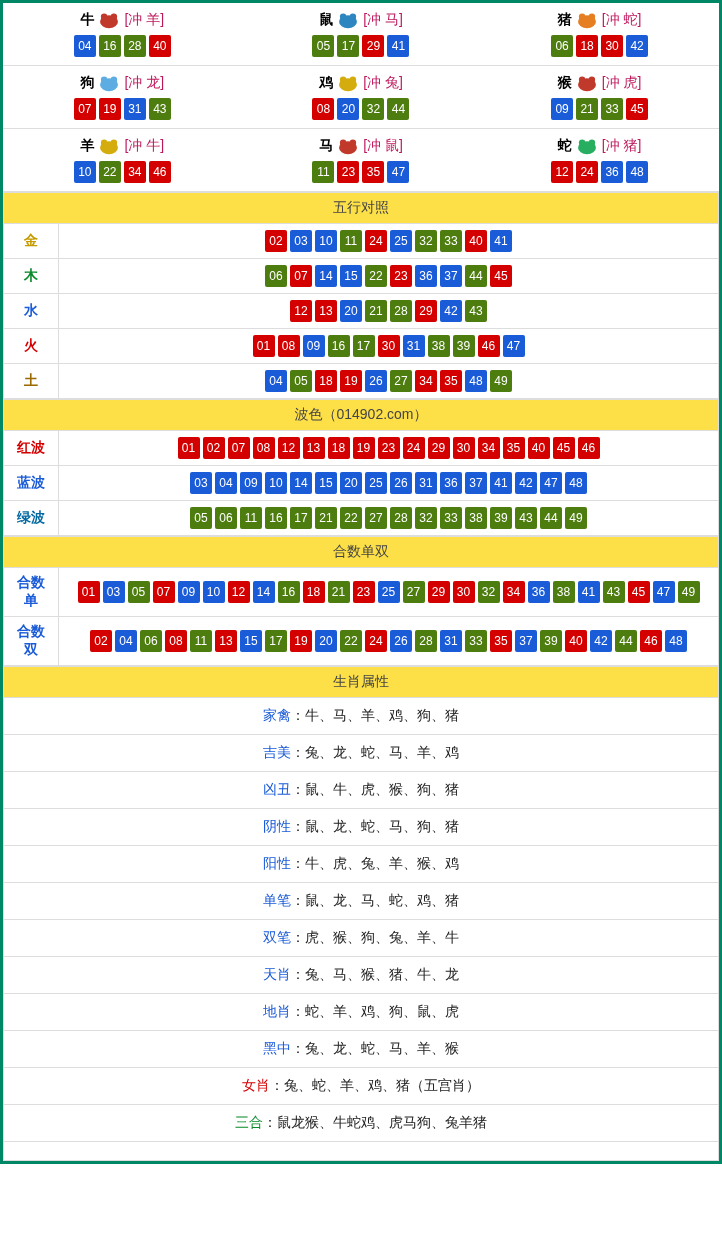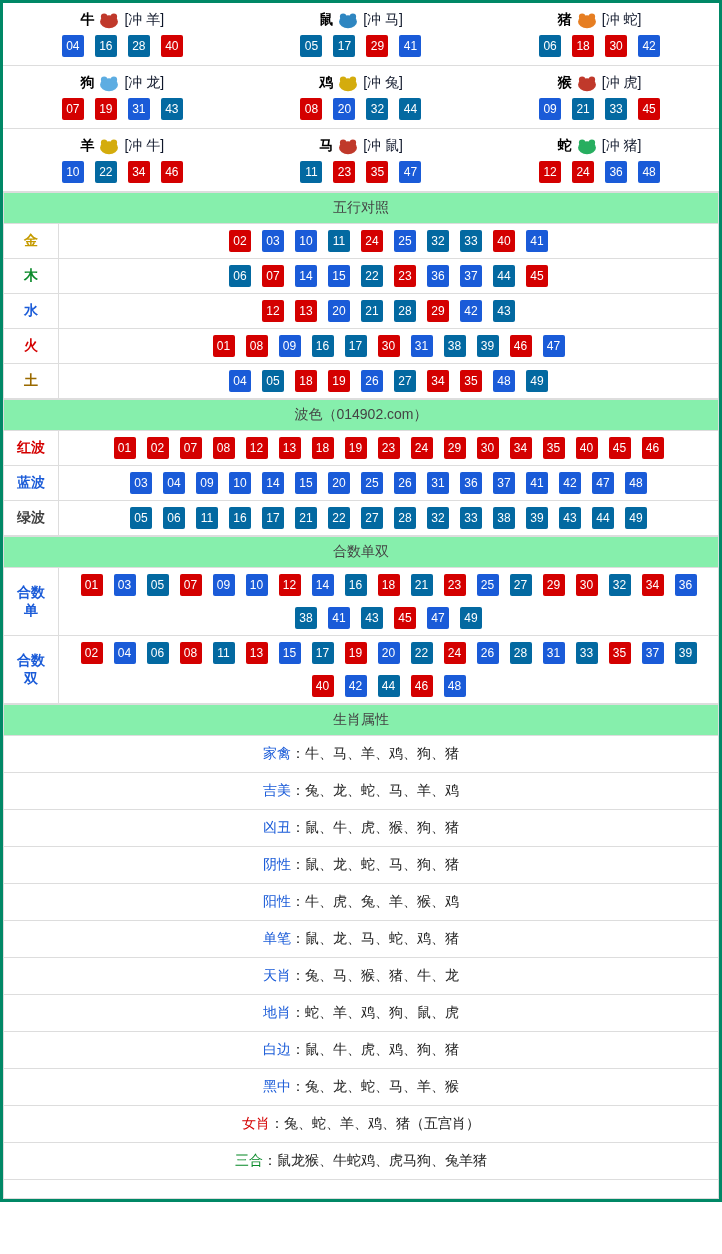--- a/index.html
+++ b/index.html
@@ -2,40 +2,40 @@
 <html><head>
 <meta charset="utf-8">
 <style>
 * { box-sizing: border-box; margin: 0; padding: 0; }
 body { font-family: "Microsoft YaHei", Arial, sans-serif; font-size: 14px; background: #fff; }
 .frame { border: 3px solid #008866; width: 722px; margin: 0 auto; }
 .zodiac-grid { display: flex; flex-wrap: wrap; }
 .zodiac-cell { width: 33.33%; text-align: center; padding: 6px 0 8px; border-bottom: 1px solid #ddd; }
 .zodiac-name { display: inline-flex; align-items: center; gap: 2px; margin-bottom: 4px; }
 .zodiac-name .zn { font-weight: bold; }
-.zodiac-name .conflict { color: #0f172a; }
+.zodiac-name .conflict { color: #be185d; }
 .icon { width: 26px; height: 22px; display: inline-block; }
-.ball-row { display: flex; gap: 11px; justify-content: center; }
+.ball-row { display: flex; gap: 3px; justify-content: center; }
 .ball { width: 22px; height: 22px; line-height: 22px; color: #fff; font-size: 12px; text-align: center; border-radius: 2px; }
 .ball.r { background: #d40000; }
 .ball.b { background: #1a5bd8; }
-.ball.g { background: #0369a1; }
+.ball.g { background: #4d7c0f; }
 table { width: 100%; border-collapse: collapse; }
 th, td { border: 1px solid #ddd; padding: 6px 8px; vertical-align: middle; }
-th.sec-head { background: #86efac; text-align: center; font-weight: normal; color: #444; }
+th.sec-head { background: #fde047; text-align: center; font-weight: normal; color: #444; }
 td.label { width: 55px; text-align: center; font-weight: bold; }
 td.balls .ball-row { justify-content: center; flex-wrap: wrap; }
 .c-gold { color: #c59b00; }
 .c-wood { color: #0a8a2a; }
 .c-water { color: #1a5bd8; }
 .c-fire { color: #d40000; }
 .c-earth { color: #9a6a00; }
 .c-red { color: #d40000; }
 .c-blue { color: #1a5bd8; }
-.c-green { color: #404040; }
+.c-green { color: #0369a1; }
 .attr-row td { text-align: center; padding: 9px 4px; margin-left: 12px; }
 .attr-row .cat { color: #1a5bd8; }
 .attr-row .cat.red { color: #d40000; }
 .attr-row .cat.green { color: #0a8a2a; }
 .attr-row .val { color: #222; }
 </style>
 </head>
 <body>
 
 <div class="frame">
@@ -475,31 +475,31 @@
          <span class="cat ">阳性</span><span class="val">：</span><span class="val">牛、虎、兔、羊、猴、鸡</span>
        </td>
      </tr>
         <tr class="attr-row">
        <td>
          <span class="cat ">单笔</span><span class="val">：</span><span class="val">鼠、龙、马、蛇、鸡、猪</span>
        </td>
      </tr>
         <tr class="attr-row">
        <td>
+         <span class="cat ">双笔</span><span class="val">：</span><span class="val">虎、猴、狗、兔、羊、牛</span>
+       </td>
+     </tr>
+        <tr class="attr-row">
+       <td>
          <span class="cat ">天肖</span><span class="val">：</span><span class="val">兔、马、猴、猪、牛、龙</span>
        </td>
      </tr>
         <tr class="attr-row">
        <td>
          <span class="cat ">地肖</span><span class="val">：</span><span class="val">蛇、羊、鸡、狗、鼠、虎</span>
-       </td>
-     </tr>
-        <tr class="attr-row">
-       <td>
-         <span class="cat ">白边</span><span class="val">：</span><span class="val">鼠、牛、虎、鸡、狗、猪</span>
        </td>
      </tr>
         <tr class="attr-row">
        <td>
          <span class="cat ">黑中</span><span class="val">：</span><span class="val">兔、龙、蛇、马、羊、猴</span>
        </td>
      </tr>
         <tr class="attr-row">
        <td>
          <span class="cat red">女肖</span><span class="val">：</span><span class="val">兔、蛇、羊、鸡、猪（五宫肖）</span>

